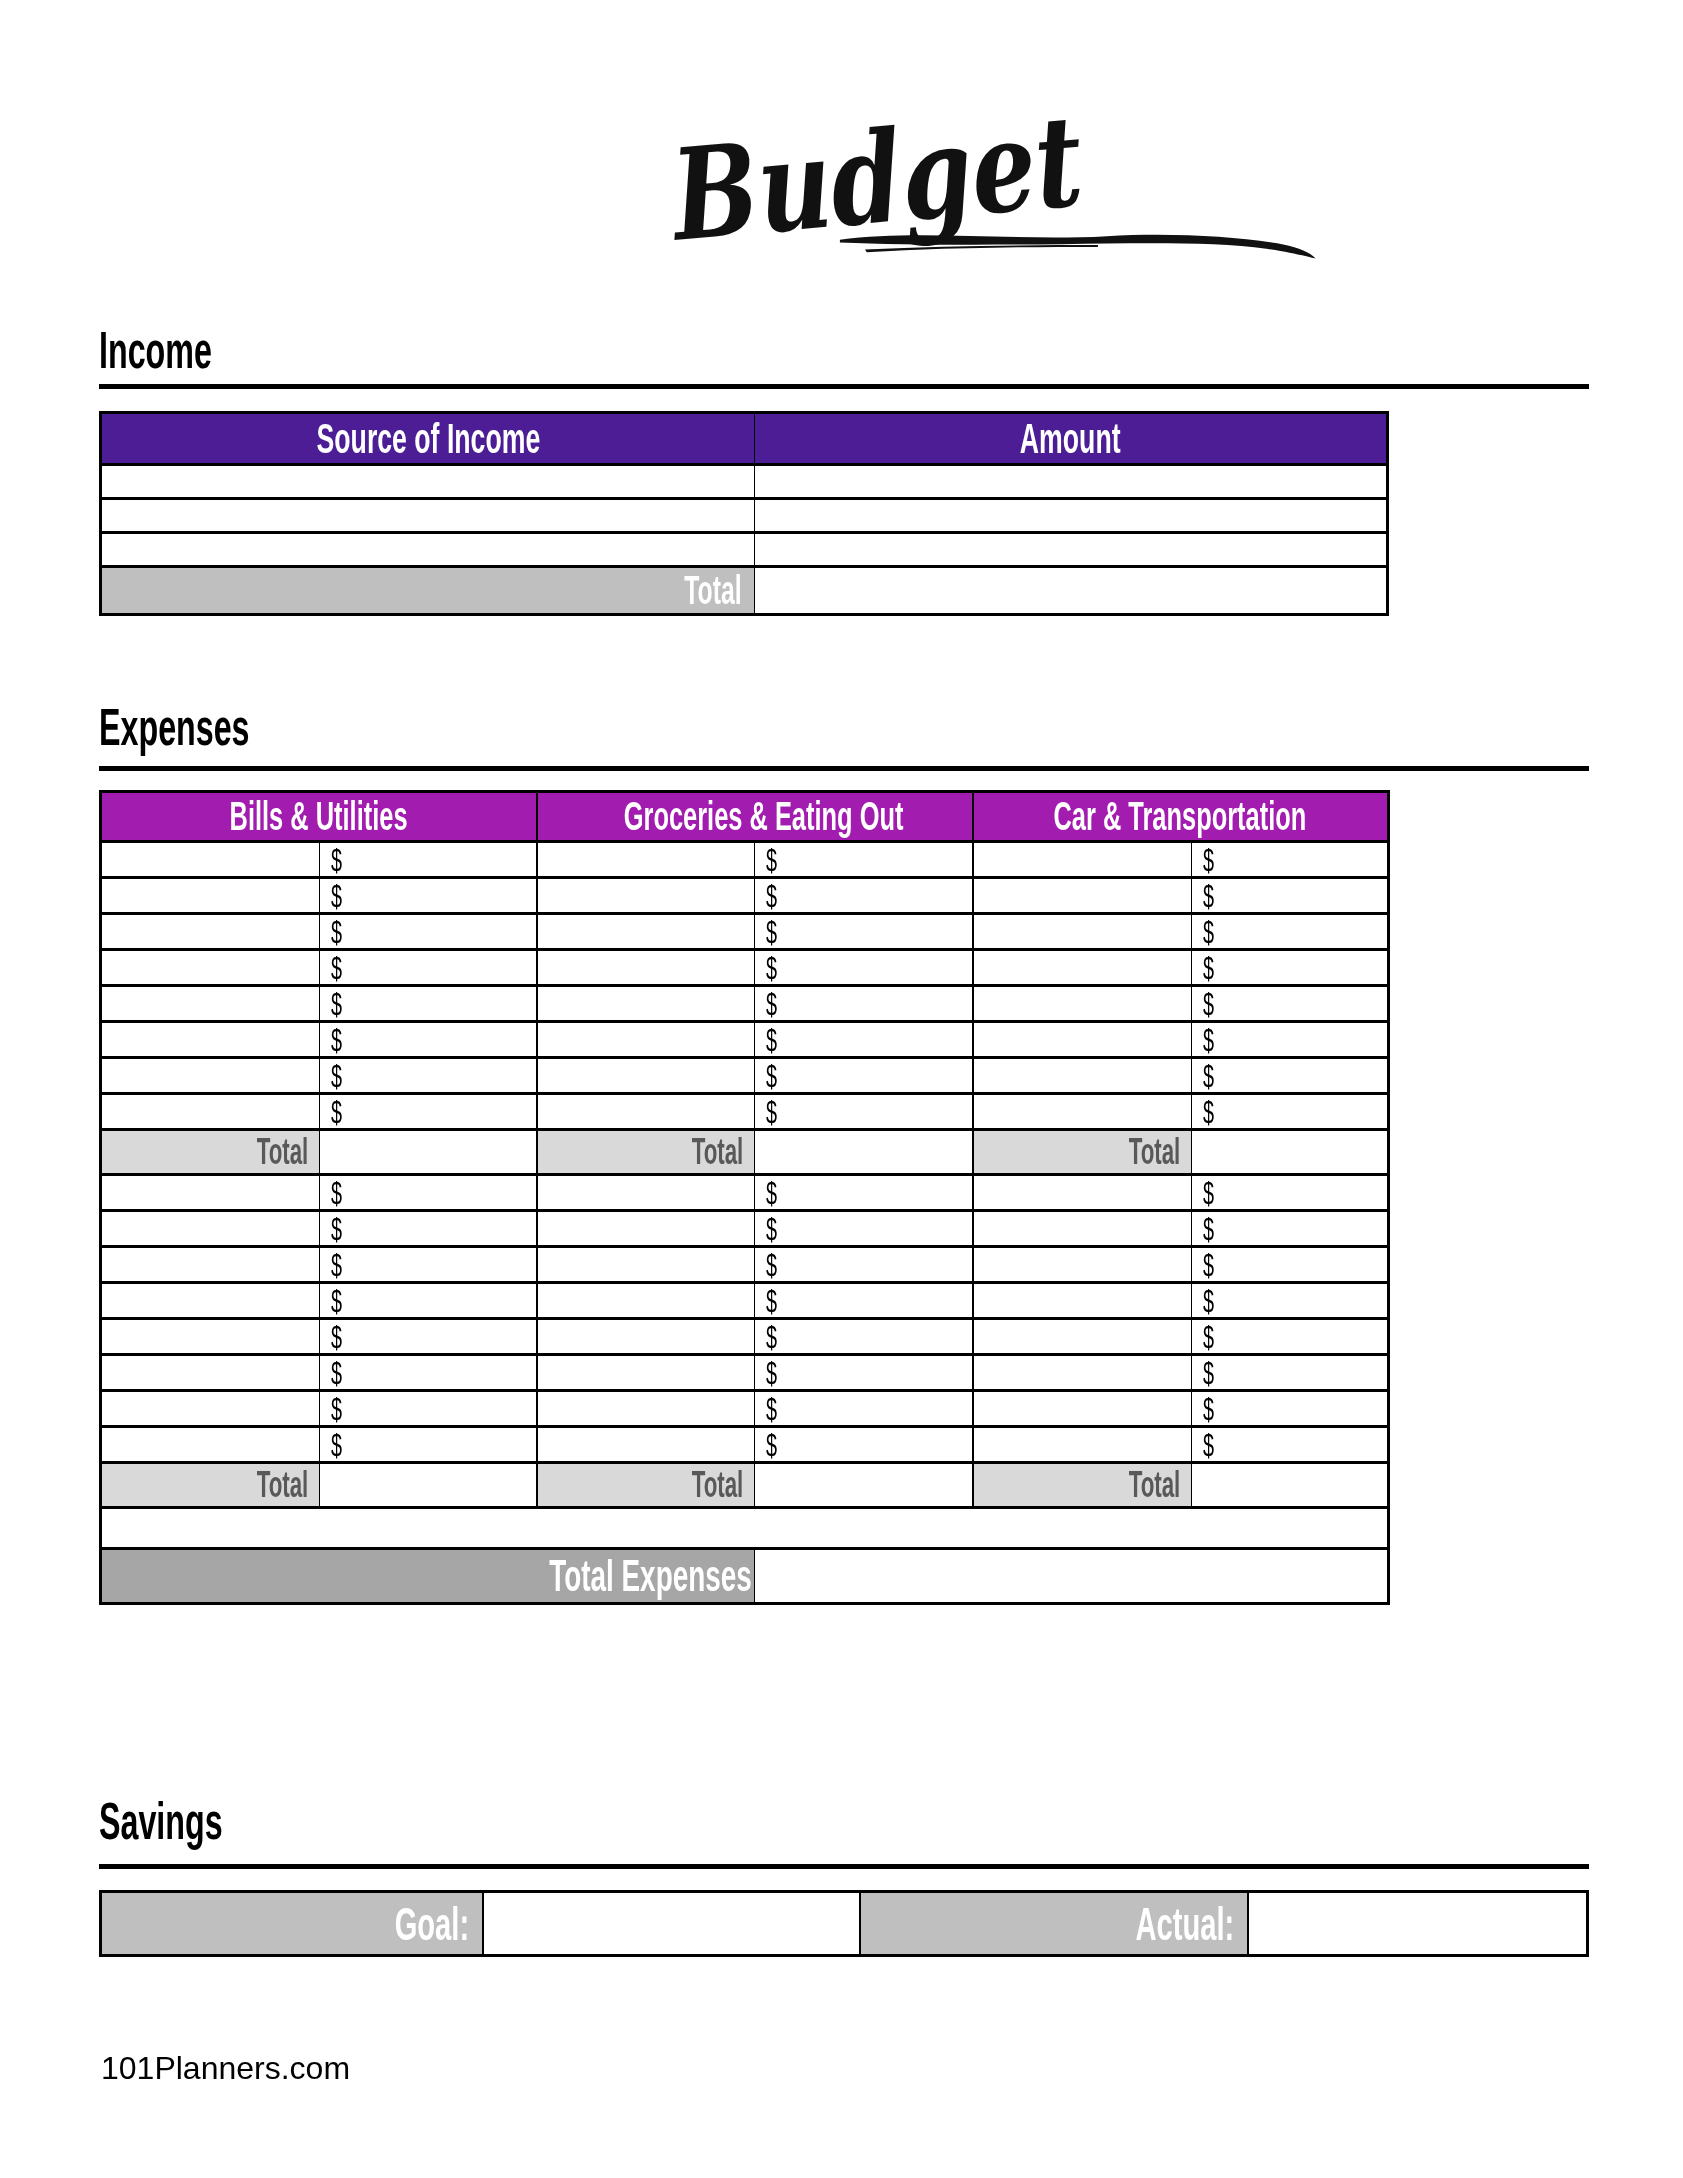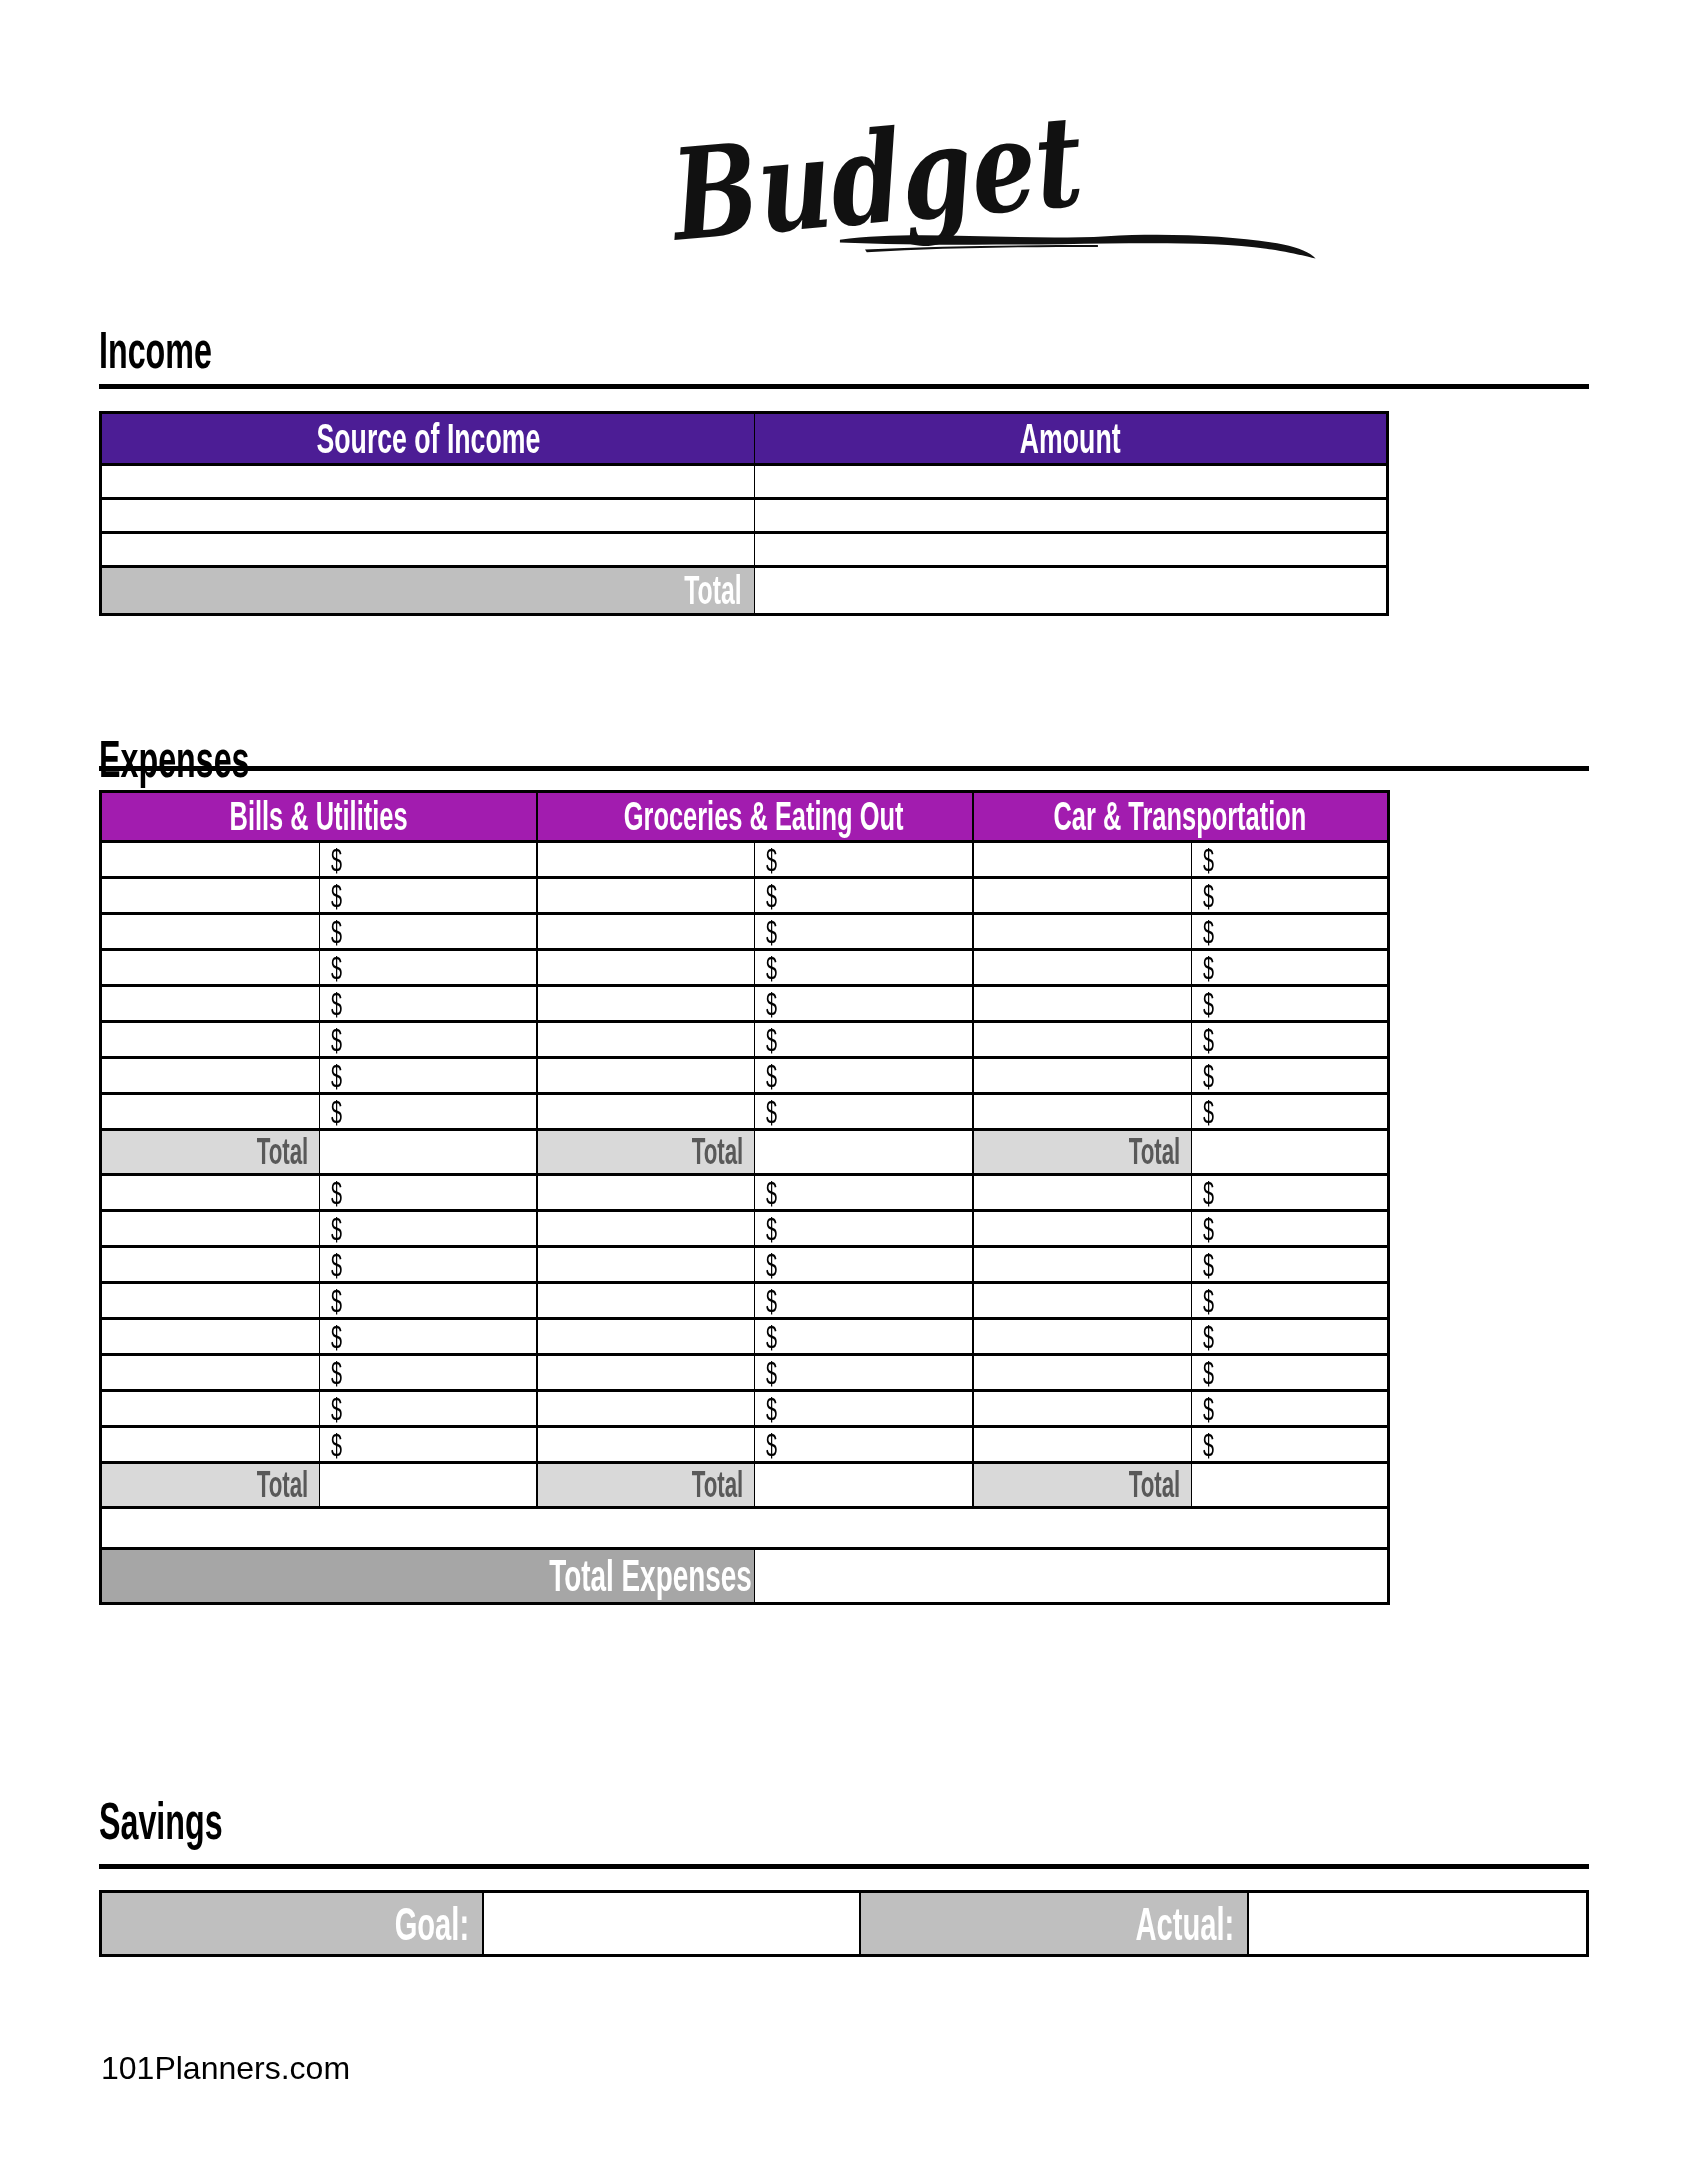--- a/index.html
+++ b/index.html
@@ -17,21 +17,21 @@
                  color:#a9a9a9; line-height:1; letter-spacing:-0.02em; }
   .logo-budget { position:absolute; left:673px; top:133px; font-family:"DejaVu Serif", serif;
                  font-style:italic; font-weight:bold; font-size:126px; color:#111; line-height:1; }
   .logo-budget .scr { display:inline-block; transform:rotate(-5deg) scaleX(0.8);
                       transform-origin:left center; }
   .flourish { position:absolute; left:837px; top:220px; }
 
   
   .sec-h { position:absolute; left:99px; font-size:52px; font-weight:bold; line-height:1;text-align:right; }
   .h-income   { top:324px; }
-  .h-expenses { top:733px; }
+  .h-expenses { top:701px; }
   .h-savings  { top:1795px; }
   .rule { position:absolute; left:99px; width:1490px; height:5.4px; background:#000; }
   .rule-income   { top:384px; }
   .rule-expenses { top:766px; }
   .rule-savings  { top:1864px; }
 
   
   table { border-collapse:collapse; table-layout:fixed; }
   td,th { border:1.8px solid #000; border-top-width:3.6px; border-bottom-width:3.6px;
           padding:0; vertical-align:middle; overflow:hidden; }

